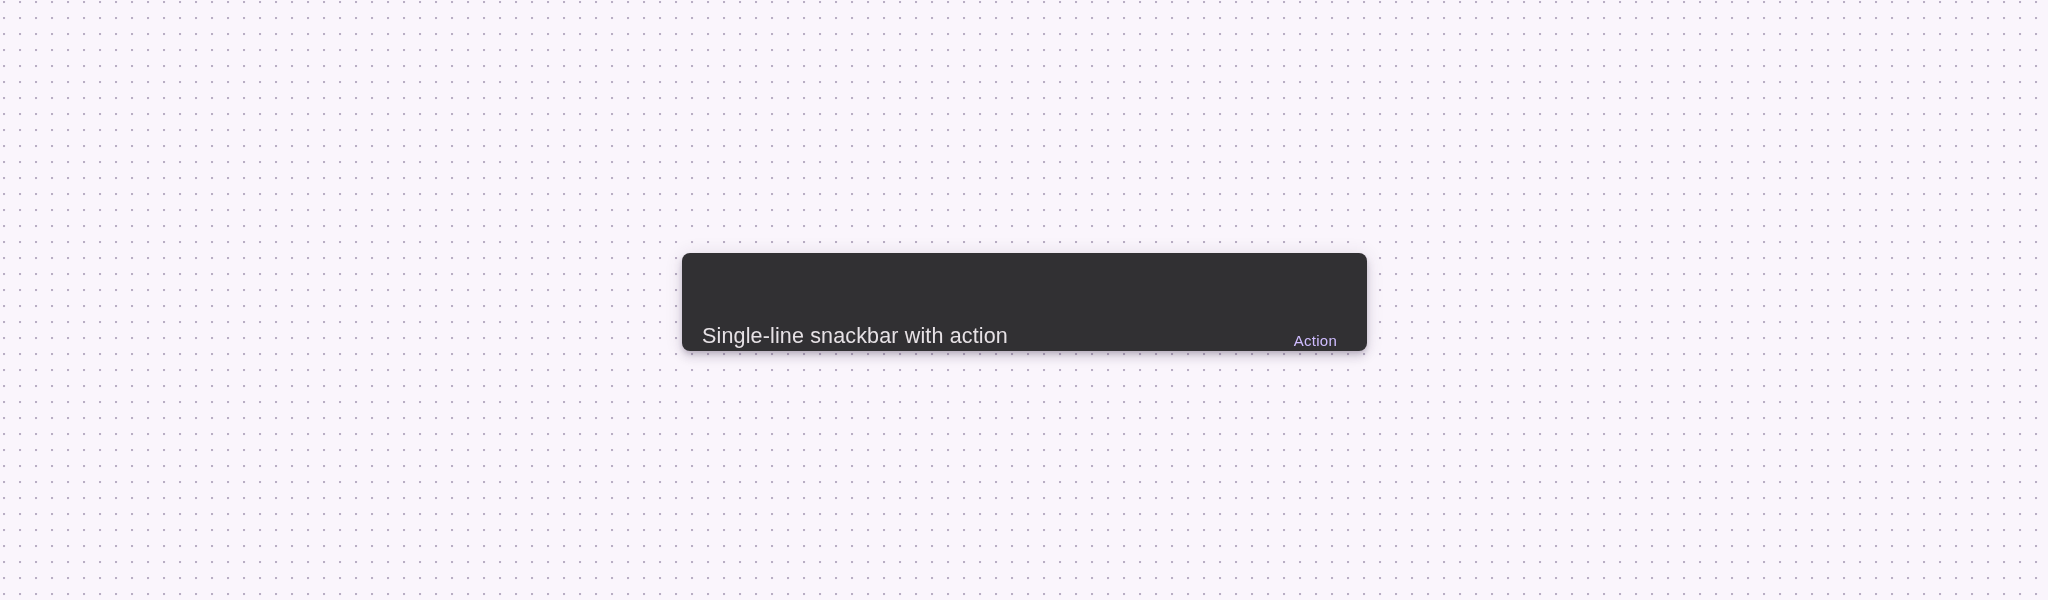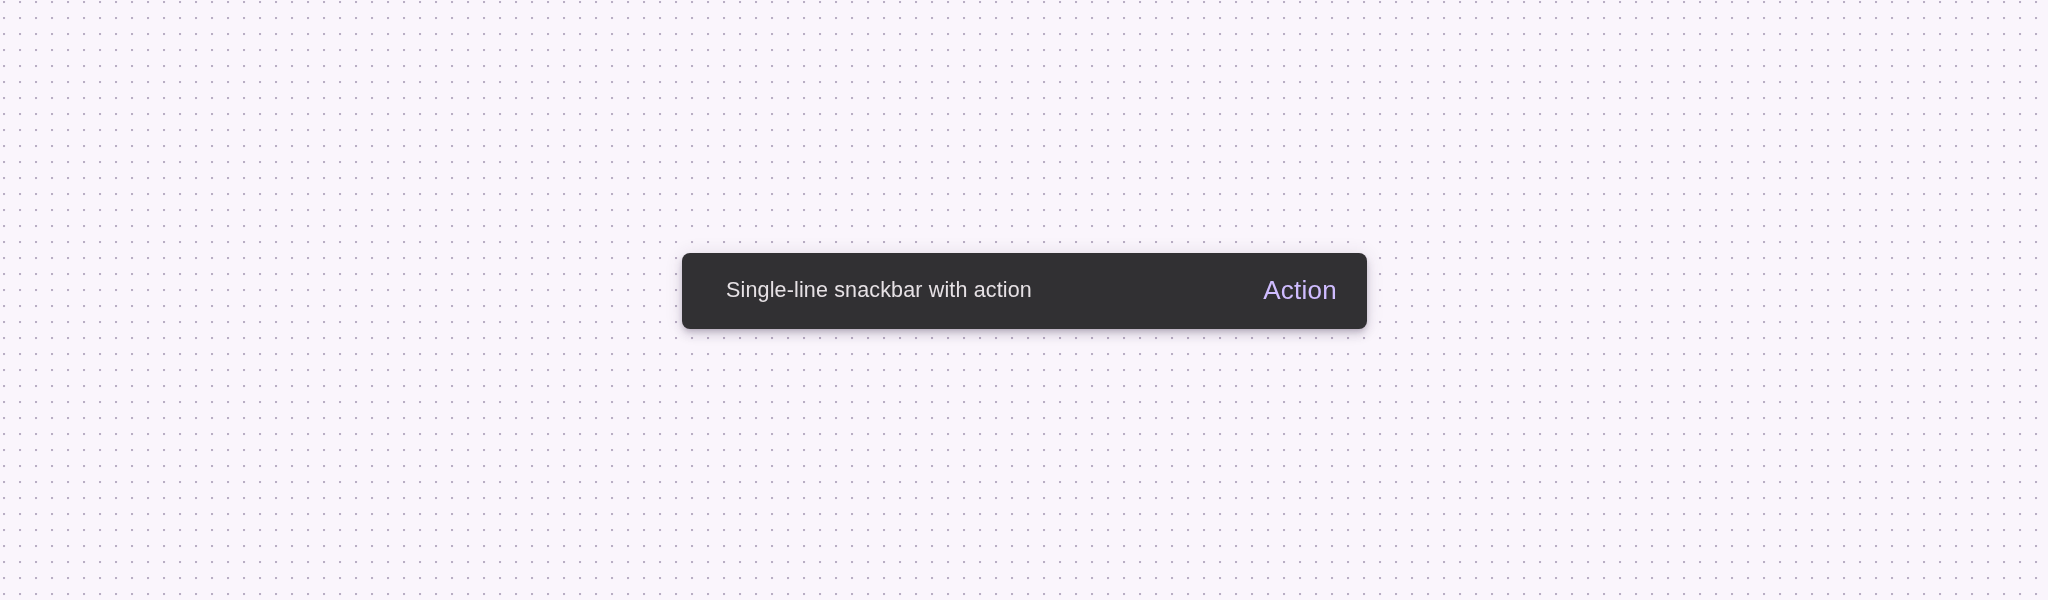--- a/index.html
+++ b/index.html
@@ -24,47 +24,47 @@
     background-position: 19px 17px;
     overflow: hidden;
   }
 
   
   #snackbar {
     position: absolute;
     left: 682px;
     top: 253px;
     width: 685px;
-    height: 76px;
+    height: 98px;
     box-sizing: border-box;
     display: flex;
-    align-items: center;
+    align-items: flex-end;
     justify-content: space-between;
-    padding-left: 44px;
+    padding-left: 20px;
     padding-right: 30px;
     background-color: #313033;
     border-radius: 8px;
     box-shadow:
       0 3px 5px -1px rgba(60, 40, 75, 0.20),
       0 6px 10px 0 rgba(60, 40, 75, 0.14),
       0 1px 18px 0 rgba(60, 40, 75, 0.12);
   }
 
   #snackbar-message {
     color: #e6e1e5;
     font-size: 21.5px;
     line-height: 1.35;
     font-weight: 400;
     letter-spacing: 0.15px;
     white-space: nowrap;
   }
 
   #snackbar-action {
     color: #cfbcff;
-    font-size: 26px;
+    font-size: 15px;
     line-height: 1.35;
     font-weight: 400;
     letter-spacing: 0.25px;
     white-space: nowrap;
     background: none;
     border: none;
     padding: 0;
     margin: 0;
     cursor: pointer;
     font-family: "Liberation Sans", sans-serif;

